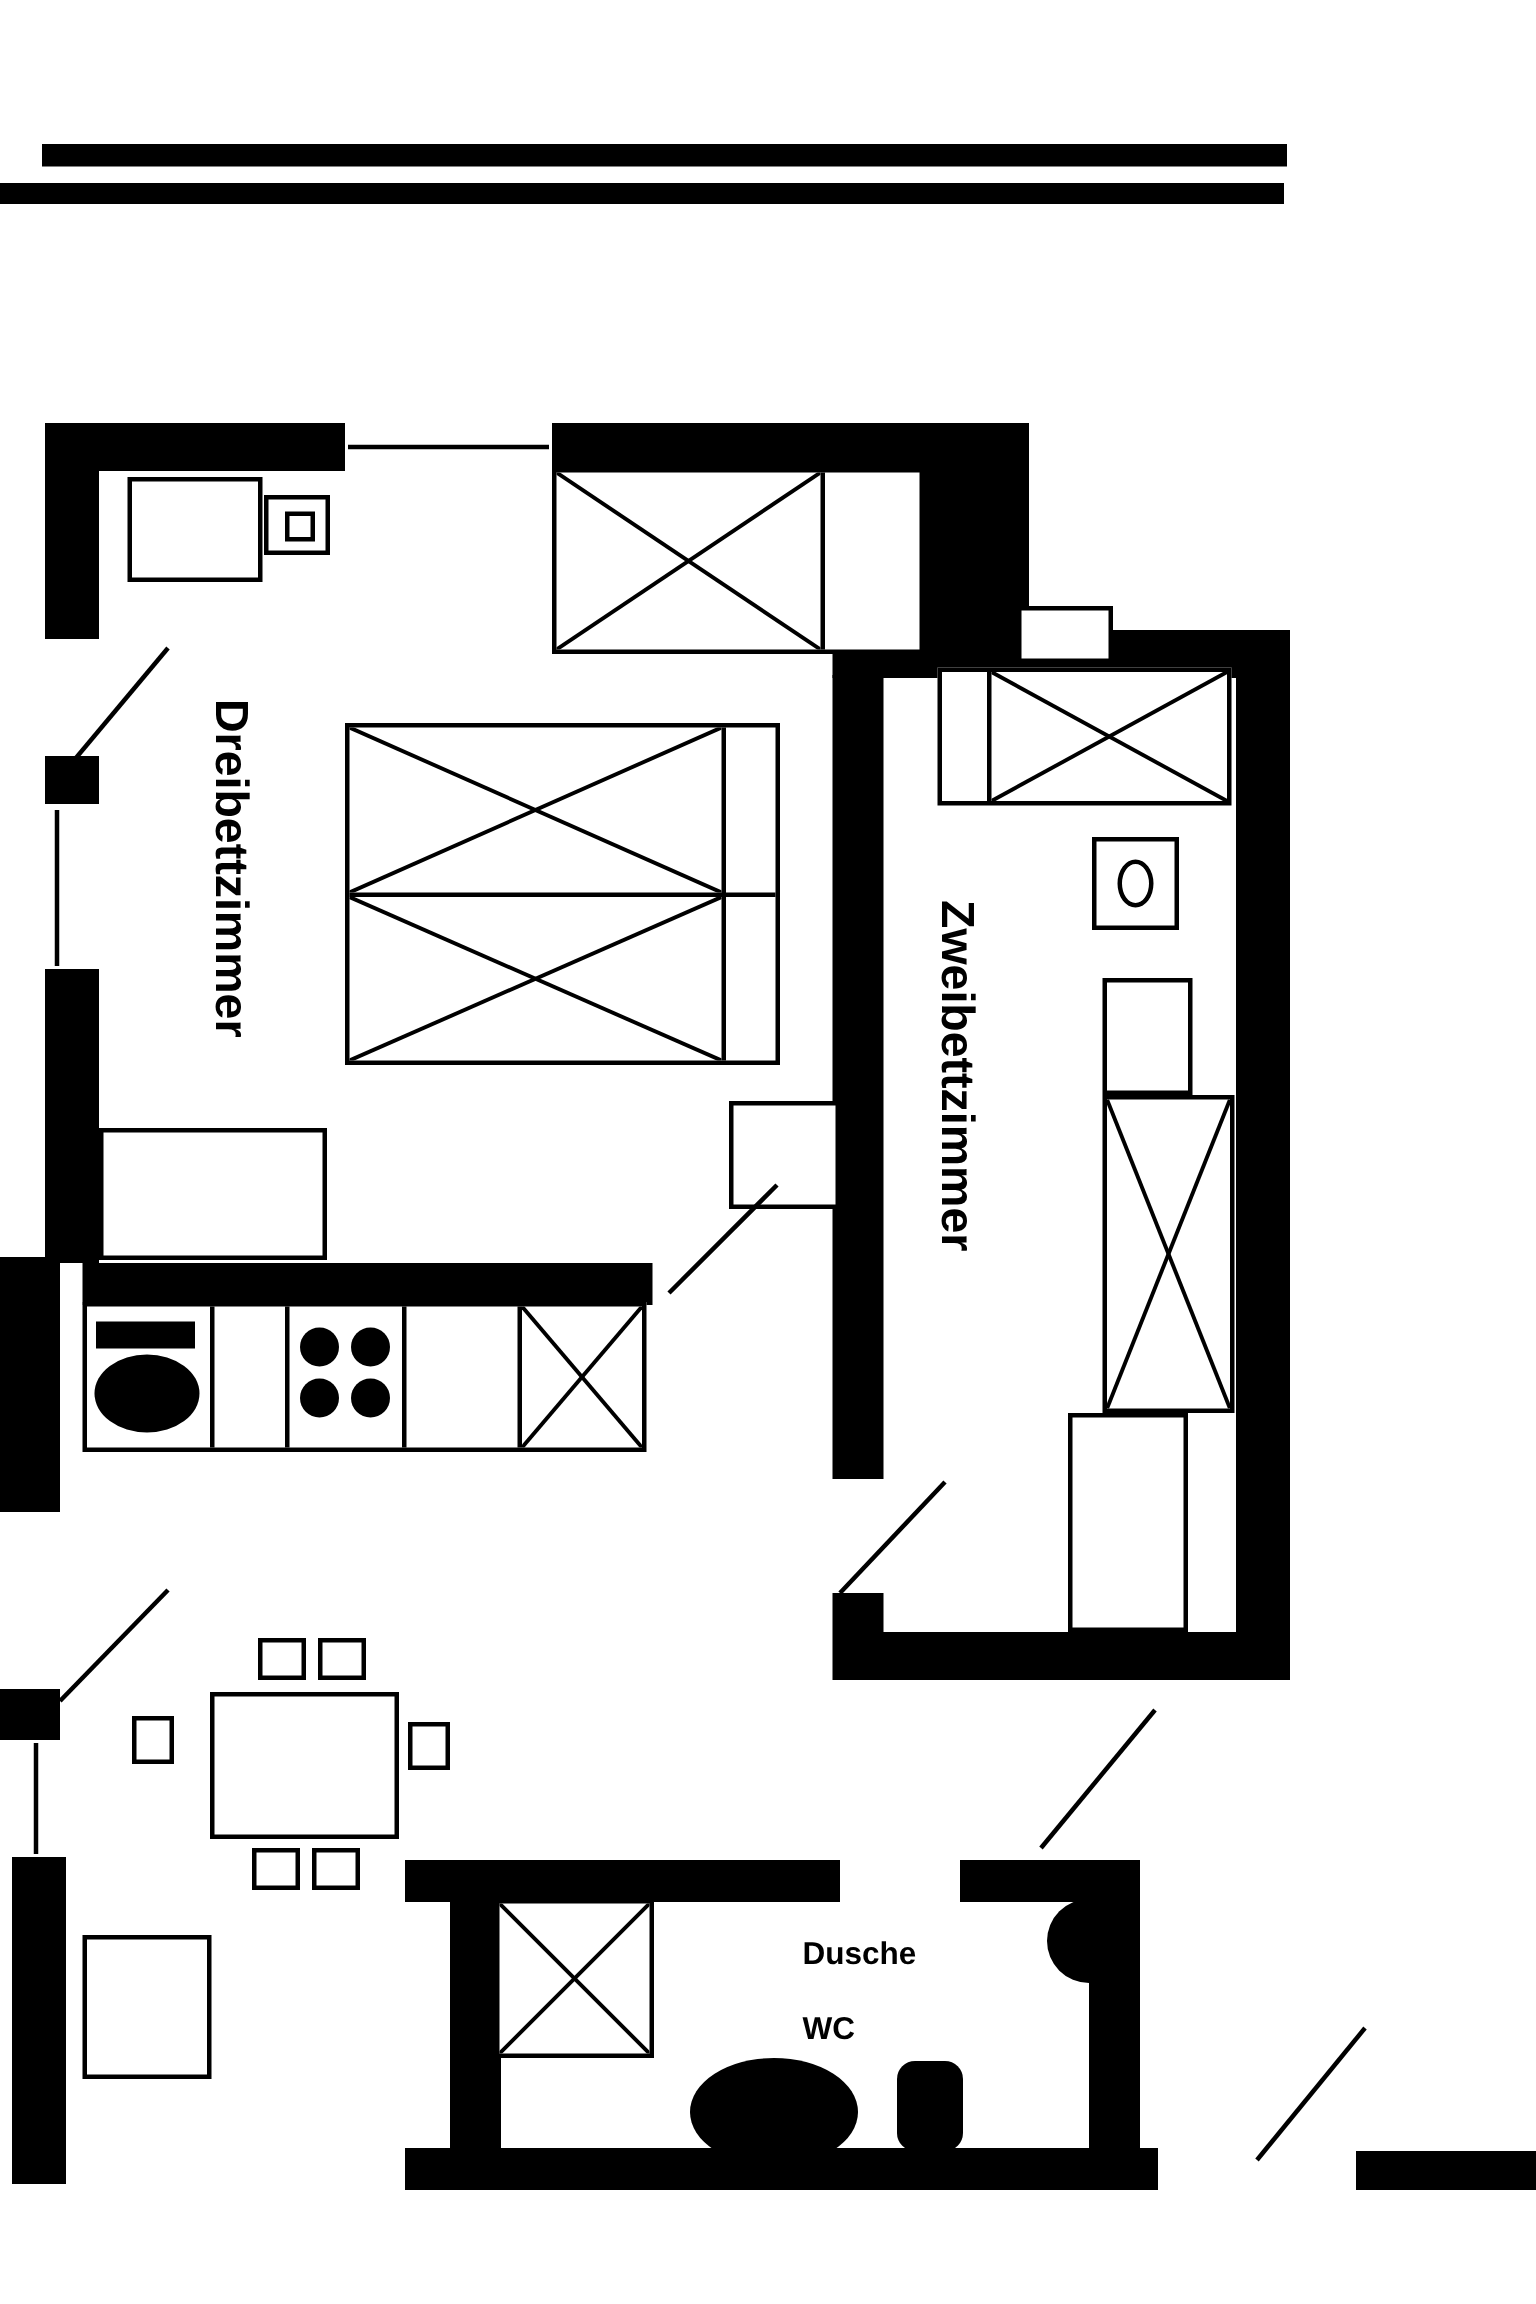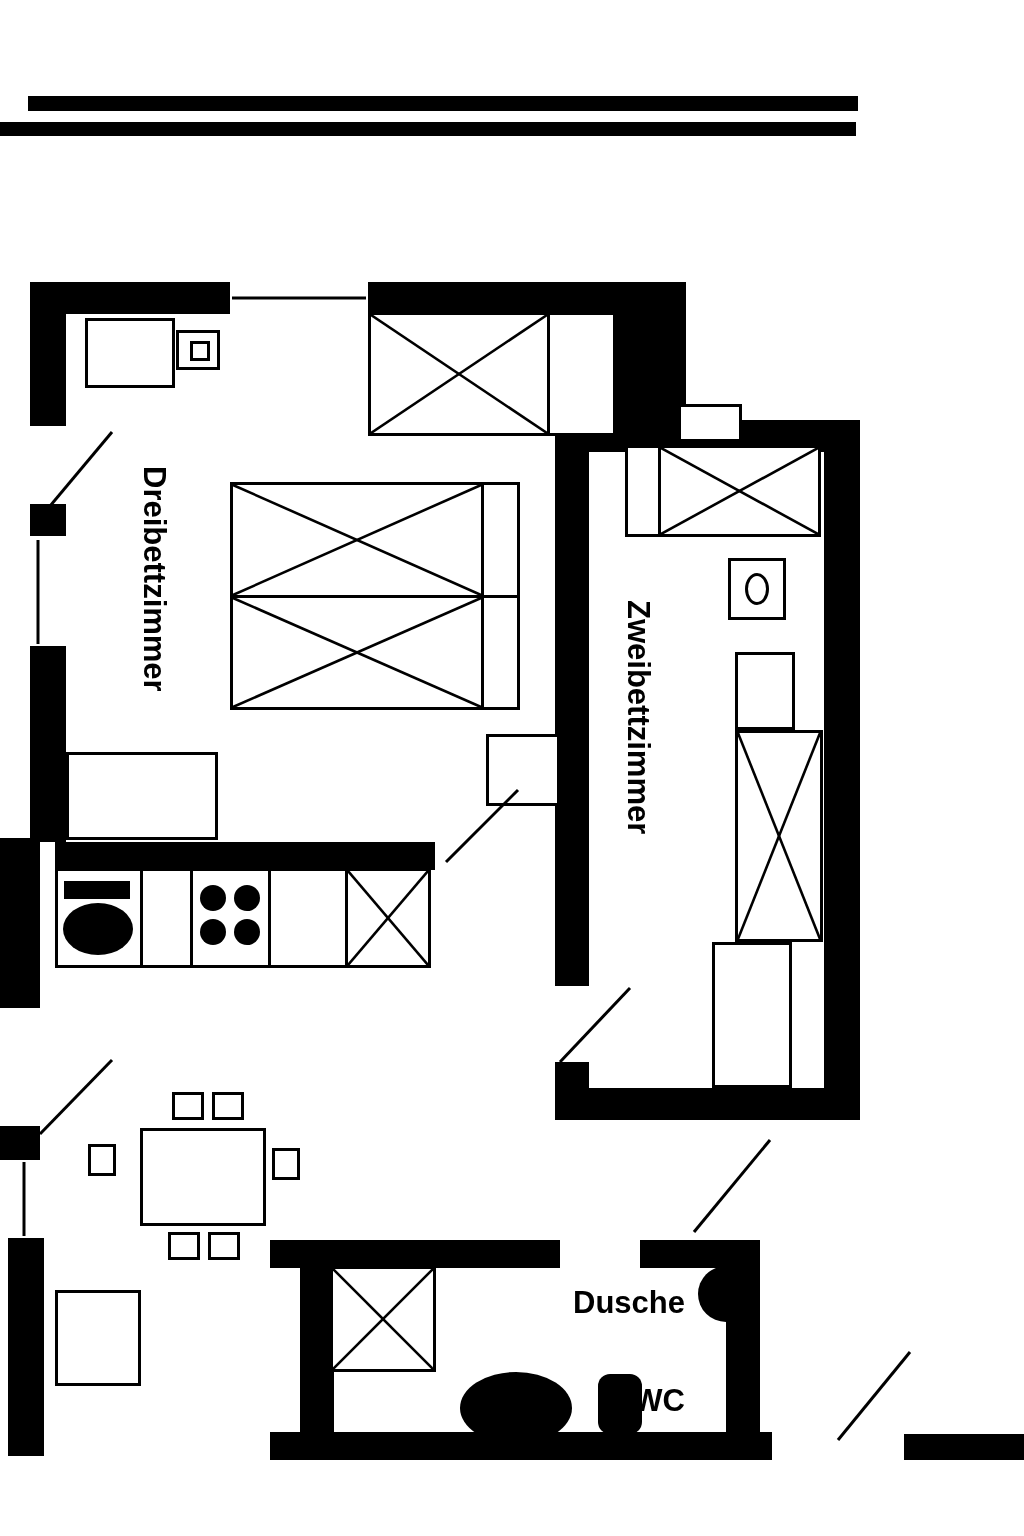--- a/index.html
+++ b/index.html
@@ -153,23 +153,23 @@
   </div>
   <div class="blk" style="left:460px;top:1372px;width:112px;height:72px;border-radius:50%;z-index:12;"></div>
   <div class="blk" style="left:598px;top:1374px;width:44px;height:60px;border-radius:12px;z-index:12;"></div>
   <div class="blk" style="left:698px;top:1266px;width:56px;height:56px;border-radius:50%;z-index:12;"></div>
 
   <div class="label vlabel" style="left:136px;top:466px;font-size:31px;">Dreibettzimmer</div>
 
   <div class="label vlabel" style="left:620px;top:600px;font-size:31px;">Zweibettzimmer</div>
 
 
-  <div class="label" style="left:535px;top:1278px;width:150px;text-align:right;font-size:31px;line-height:50px;">
+  <div class="label" style="left:535px;top:1278px;width:150px;text-align:left;font-size:21px;line-height:50px;">
     <span style="display:block;">Dusche</span>
-    <span style="display:block;margin-top:48px;">WC</span>
+    <span style="display:block;">WC</span>
   </div>
 
   <svg id="overlay" width="1024" height="1536" viewBox="0 0 1024 1536">
     <line x1="40" y1="518" x2="112" y2="432"></line>
     <line x1="446" y1="862" x2="518" y2="790"></line>
     <line x1="560" y1="1062" x2="630" y2="988"></line>
     <line x1="694" y1="1232" x2="770" y2="1140"></line>
     <line x1="40" y1="1134" x2="112" y2="1060"></line>
     <line x1="838" y1="1440" x2="910" y2="1352"></line>
     <line x1="38" y1="540" x2="38" y2="644"></line>

